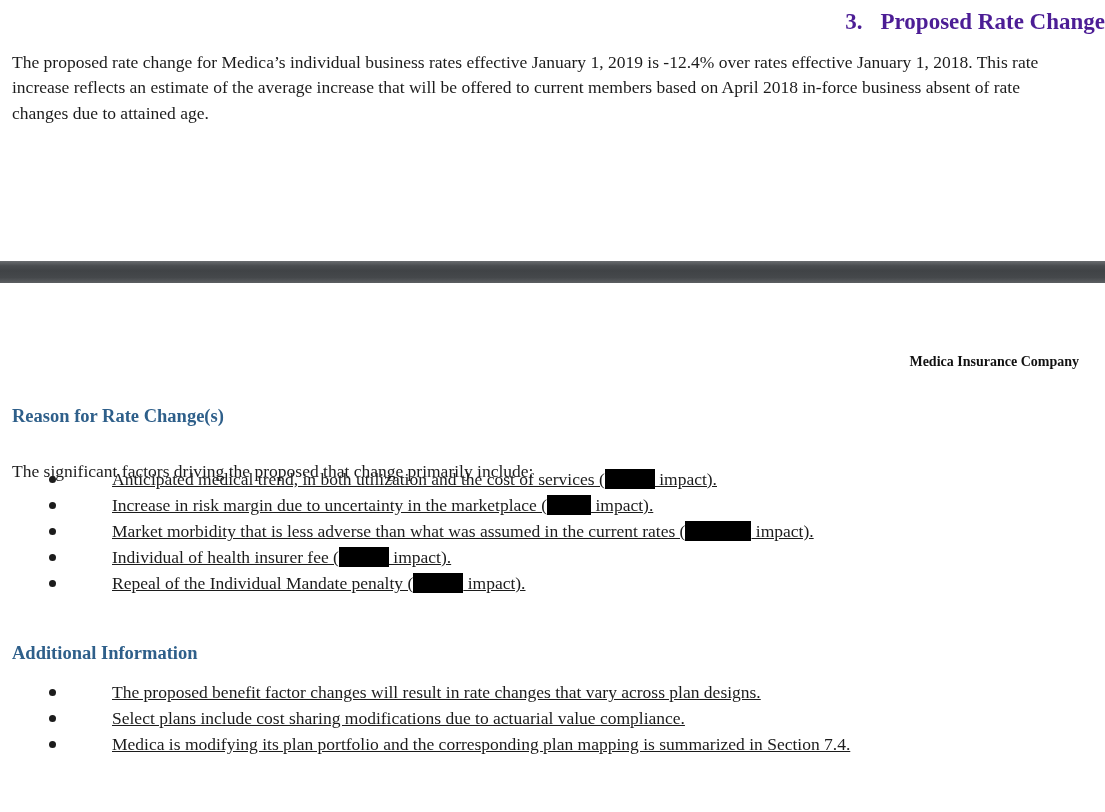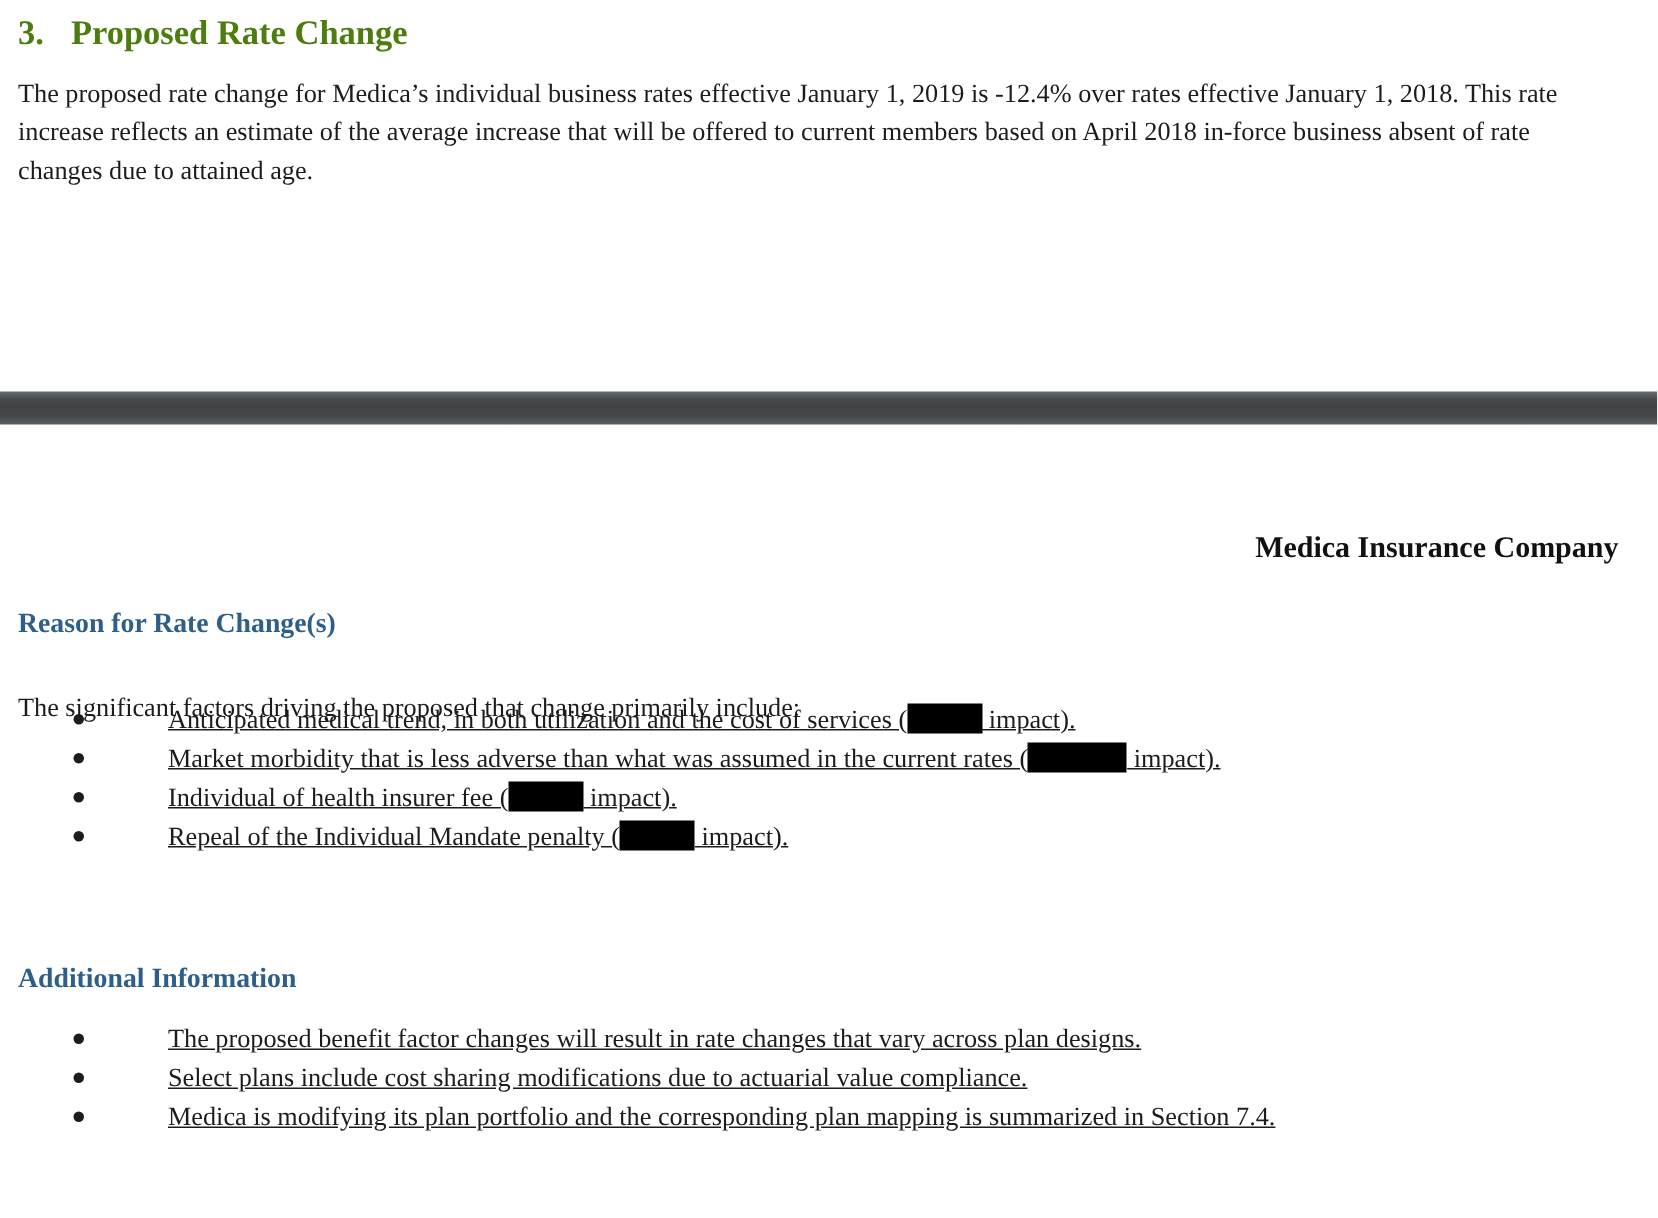--- a/index.html
+++ b/index.html
@@ -14,21 +14,22 @@
     background: #ffffff;
     overflow: hidden;
     font-family: "Liberation Serif", "DejaVu Serif", serif;
     color: #1c1c1c;
   }
   .section-heading {
     margin: 8px 0 0 12px;
     font-size: 23px;
     line-height: 1.25;
     font-weight: bold;
-    color: #4d7c0f;
+    color: #4c1d95;
+    text-align: right;
   }
   .section-heading .num {
     display: inline-block;
     margin-right: 18px;
   }
   .intro-paragraph {
     margin: 13px 26px 0 12px;
     font-size: 17.5px;
     line-height: 25.5px;
   }
@@ -42,21 +43,21 @@
       #6a6d70 0%,
       #494c4f 22%,
       #404346 45%,
       #45484b 75%,
       #5c5f62 100%);
   }
   .company-header {
     position: absolute;
     top: 354px;
     right: 26px;
-    font-size: 20px;
+    font-size: 14px;
     font-weight: bold;
     color: #111111;
   }
   .sub-heading {
     margin: 0 0 0 12px;
     font-size: 18.5px;
     font-weight: bold;
     line-height: 1.2;
   }
   .sub-heading.reason { position: absolute; top: 405px; left: 0; text-align: center; }
@@ -119,20 +120,23 @@
 
   <h2 class="sub-heading reason" style="color:#2e5f8a">Reason for Rate Change(s)</h2>
 
   <p class="reason-intro">The significant factors driving the proposed that change primarily include:</p>
 
   <ul class="bullet-list reason-list">
     <li>
       <span class="bullet-dot"></span><span>Anticipated medical trend, in both utilization and the cost of services (</span><span class="redaction" style="width:50px"></span><span> impact).</span>
     </li>
     <li>
+      <span class="bullet-dot"></span><span>Increase in risk margin due to uncertainty in the marketplace (</span><span class="redaction" style="width:44px"></span><span> impact).</span>
+    </li>
+    <li>
       <span class="bullet-dot"></span><span>Market morbidity that is less adverse than what was assumed in the current rates (</span><span class="redaction" style="width:66px"></span><span> impact).</span>
     </li>
     <li>
       <span class="bullet-dot"></span><span>Individual of health insurer fee (</span><span class="redaction" style="width:50px"></span><span> impact).</span>
     </li>
     <li>
       <span class="bullet-dot"></span><span>Repeal of the Individual Mandate penalty (</span><span class="redaction" style="width:50px"></span><span> impact).</span>
     </li>
   </ul>
 

